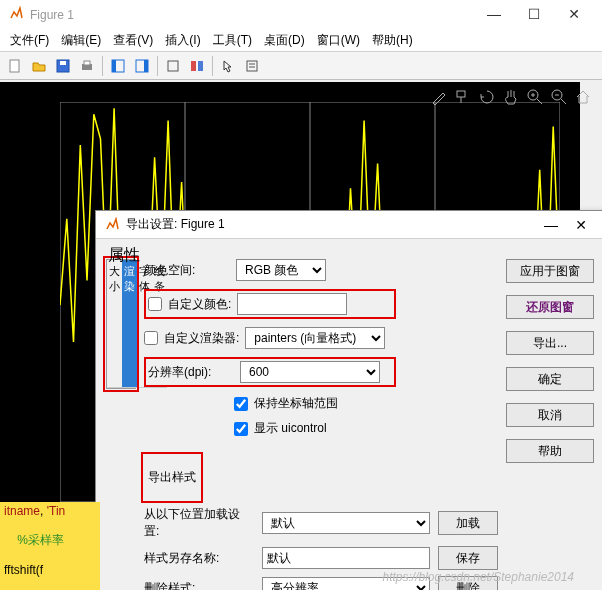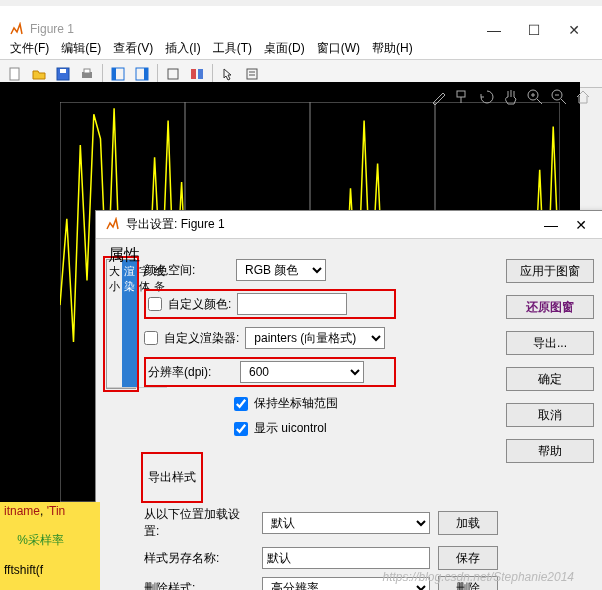--- a/index.html
+++ b/index.html
@@ -1,18 +1,18 @@
 <!DOCTYPE html>
 <html><head>
 <meta charset="utf-8">
 <style>
 * { box-sizing: border-box; margin: 0; padding: 0; font-family: "Microsoft YaHei", "Segoe UI", sans-serif; font-size: 12px; }
 body { width: 602px; height: 590px; background: #f0f0f0; position: relative; overflow: hidden; }
 
-.titlebar { height: 30px; background: #fff; display: flex; align-items: flex-start; padding: 16px 8px; color: #999; margin-top: 6px; }
+.titlebar { height: 30px; background: #fff; display: flex; align-items: flex-end; padding: 8px 8px; color: #999; }
 .titlebar .icon { width: 16px; height: 16px; margin-right: 6px; }
 .titlebar .title { flex: 1; }
 .titlebar .ctl { width: 40px; text-align: center; color: #333; font-size: 14px; }
 
 .menubar { height: 22px; background: #fff; display: flex; align-items: center; padding: 0 4px; border-bottom: 1px solid #d0d0d0; }
 .menubar .item { padding: 2px 6px; cursor: default; }
 
 .toolbar { height: 28px; background: #f4f4f4; display: flex; align-items: center; padding: 0 4px; border-bottom: 1px solid #c0c0c0; gap: 2px; }
 .toolbar .btn { width: 22px; height: 22px; display:flex; align-items:center; justify-content:center; border:1px solid transparent; }
 .toolbar .sep { width:1px; height:20px; background:#c0c0c0; margin:0 2px; }
@@ -227,21 +227,21 @@
         <span>自定义颜色:</span>
         <input type="text" style="width: 110px;" value="">
       </div>
       <div class="row">
         <input type="checkbox" style="">
         <span>自定义渲染器:</span>
         <select style="width:140px"><option>painters (向量格式)</option></select>
       </div>
       <div class="row red-box" style="width:252px">
         <span class="field-label">分辨率(dpi):</span>
-        <select style="width:124px"><option>600</option></select>
+        <select style="width:140px"><option>600</option></select>
       </div>
       <div class="row" style="padding-left:90px">
         <input type="checkbox" checked="" style="">
         <span>保持坐标轴范围</span>
       </div>
       <div class="row" style="padding-left:90px">
         <input type="checkbox" checked="" style="">
         <span>显示 uicontrol</span>
       </div>
 

